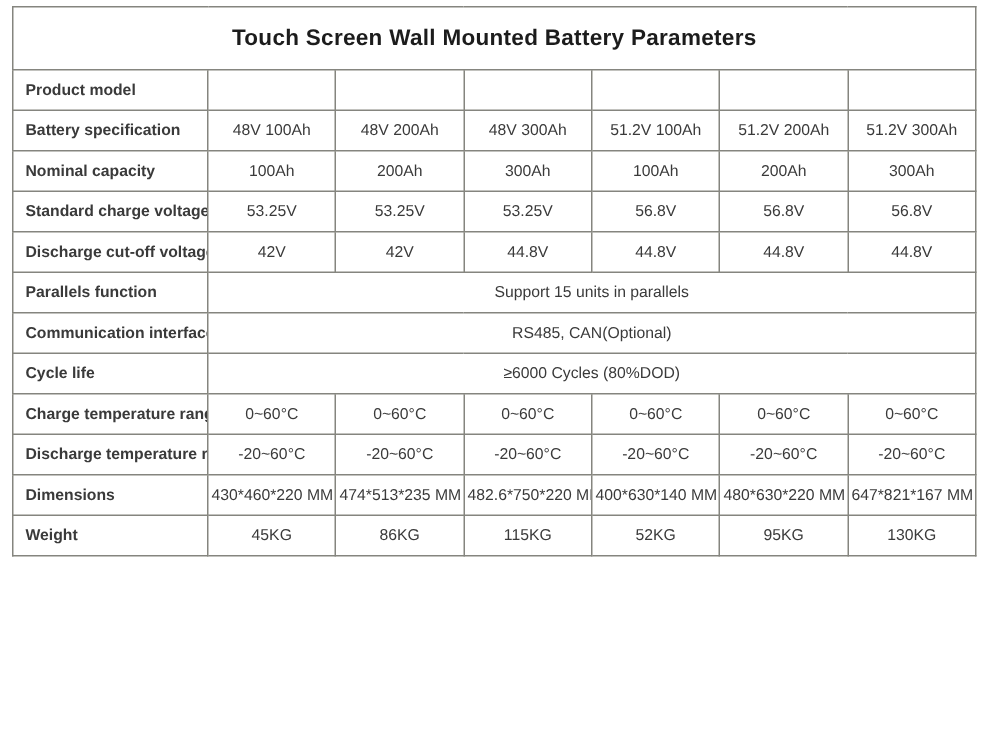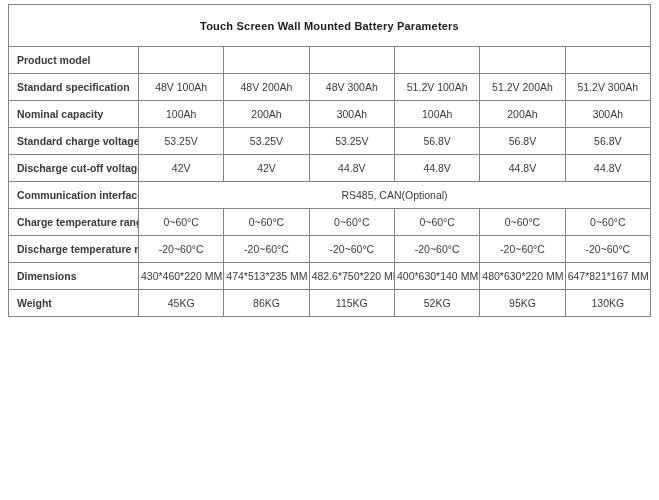--- a/index.html
+++ b/index.html
@@ -16,21 +16,21 @@
     background:#ffffff;
   }
   td{
     border:1px solid var(--border-color,#85857f);
     color:var(--text-color,#3a3a3a);
     font-size:10.5px;
     overflow:hidden;white-space:nowrap;
   }
   .title-cell{
     height:39px;text-align:center;vertical-align:middle;
-    font-size:11px;font-weight:bold;color:var(--title-color,#1c1c1c);
+    font-size:15px;font-weight:bold;color:var(--title-color,#1c1c1c);
     letter-spacing:0.2px;
   }
   .label-cell{
     font-weight:bold;text-align:left;padding-left:8px;height:24px;
     vertical-align:middle;
     margin-left:19px;
   }
   .value-cell{
     text-align:center;vertical-align:middle;height:24px;padding:0 2px;
   }
@@ -56,21 +56,21 @@
     <tr>
           <td class="label-cell">Product model</td>
           <td class="value-cell"></td>
           <td class="value-cell"></td>
           <td class="value-cell"></td>
           <td class="value-cell"></td>
           <td class="value-cell"></td>
           <td class="value-cell"></td>
         </tr>
         <tr>
-          <td class="label-cell">Standard specification</td>
+          <td class="label-cell">Battery specification</td>
           <td class="value-cell">48V 100Ah</td>
           <td class="value-cell">48V 200Ah</td>
           <td class="value-cell">48V 300Ah</td>
           <td class="value-cell">51.2V 100Ah</td>
           <td class="value-cell">51.2V 200Ah</td>
           <td class="value-cell">51.2V 300Ah</td>
         </tr>
         <tr>
           <td class="label-cell">Nominal capacity</td>
           <td class="value-cell">100Ah</td>
@@ -92,22 +92,30 @@
         <tr>
           <td class="label-cell">Discharge cut-off voltage</td>
           <td class="value-cell">42V</td>
           <td class="value-cell">42V</td>
           <td class="value-cell">44.8V</td>
           <td class="value-cell">44.8V</td>
           <td class="value-cell">44.8V</td>
           <td class="value-cell">44.8V</td>
         </tr>
         <tr>
+          <td class="label-cell">Parallels function</td>
+          <td colspan="6" class="value-cell">Support 15 units in parallels</td>
+        </tr>
+        <tr>
           <td class="label-cell">Communication interface</td>
           <td colspan="6" class="value-cell">RS485,  CAN(Optional)</td>
+        </tr>
+        <tr>
+          <td class="label-cell">Cycle life</td>
+          <td colspan="6" class="value-cell">≥6000 Cycles (80%DOD)</td>
         </tr>
         <tr>
           <td class="label-cell">Charge temperature range</td>
           <td class="value-cell">0~60°C</td>
           <td class="value-cell">0~60°C</td>
           <td class="value-cell">0~60°C</td>
           <td class="value-cell">0~60°C</td>
           <td class="value-cell">0~60°C</td>
           <td class="value-cell">0~60°C</td>
         </tr>

